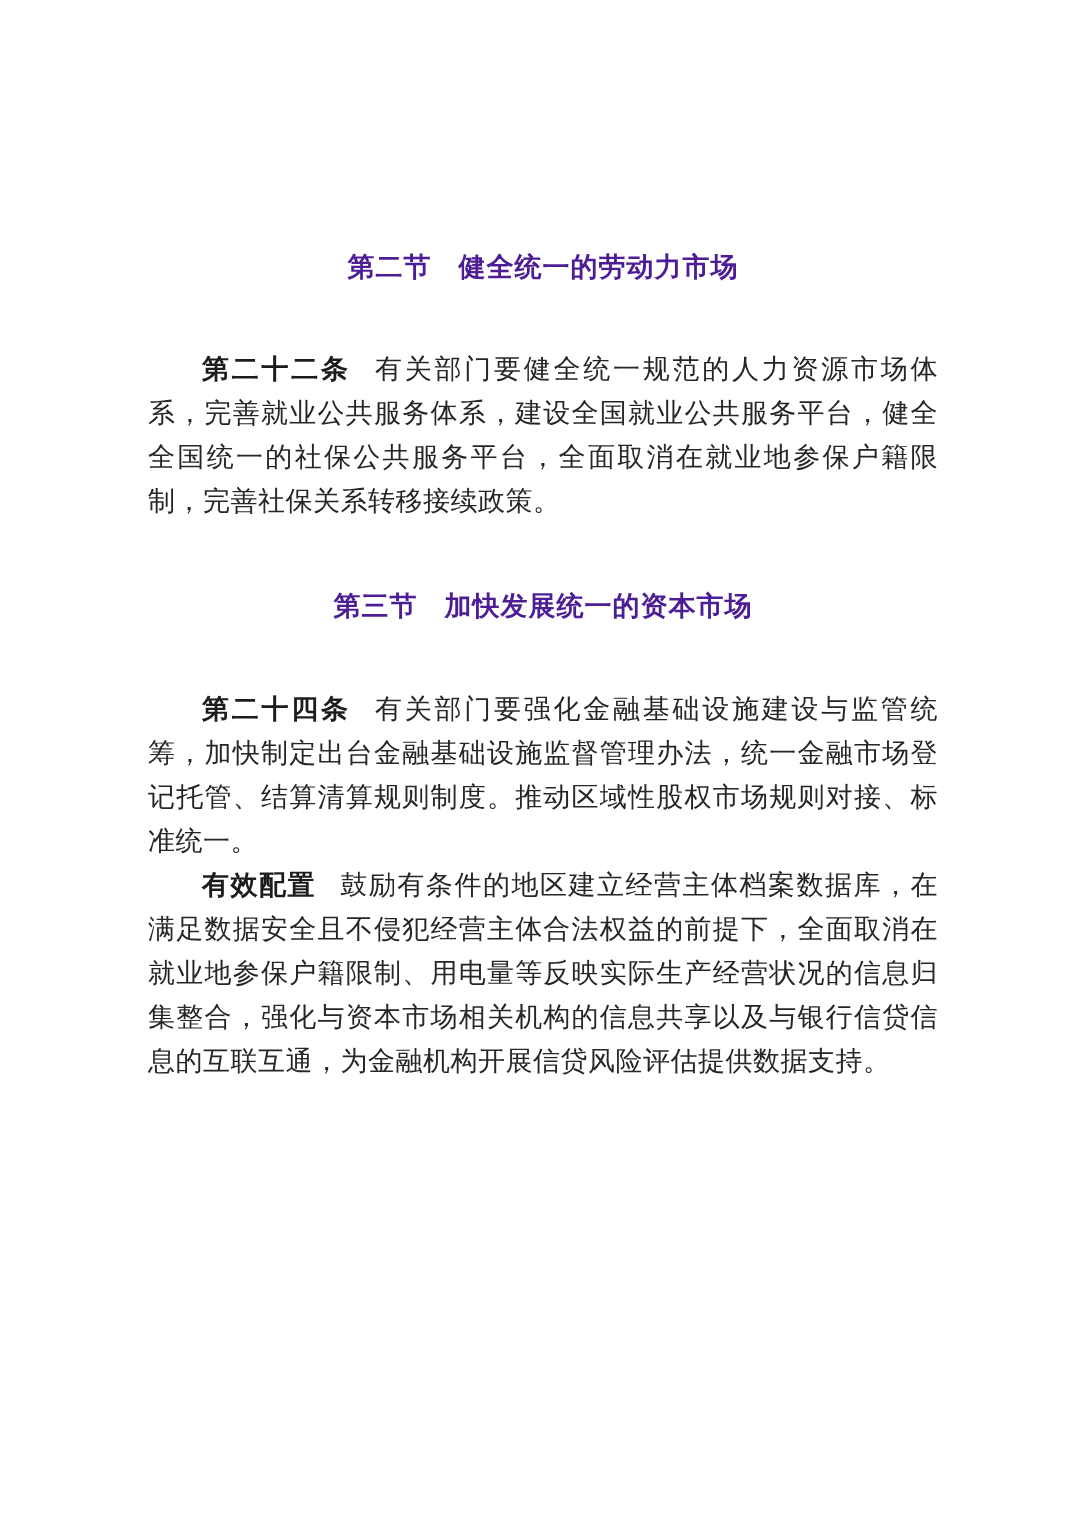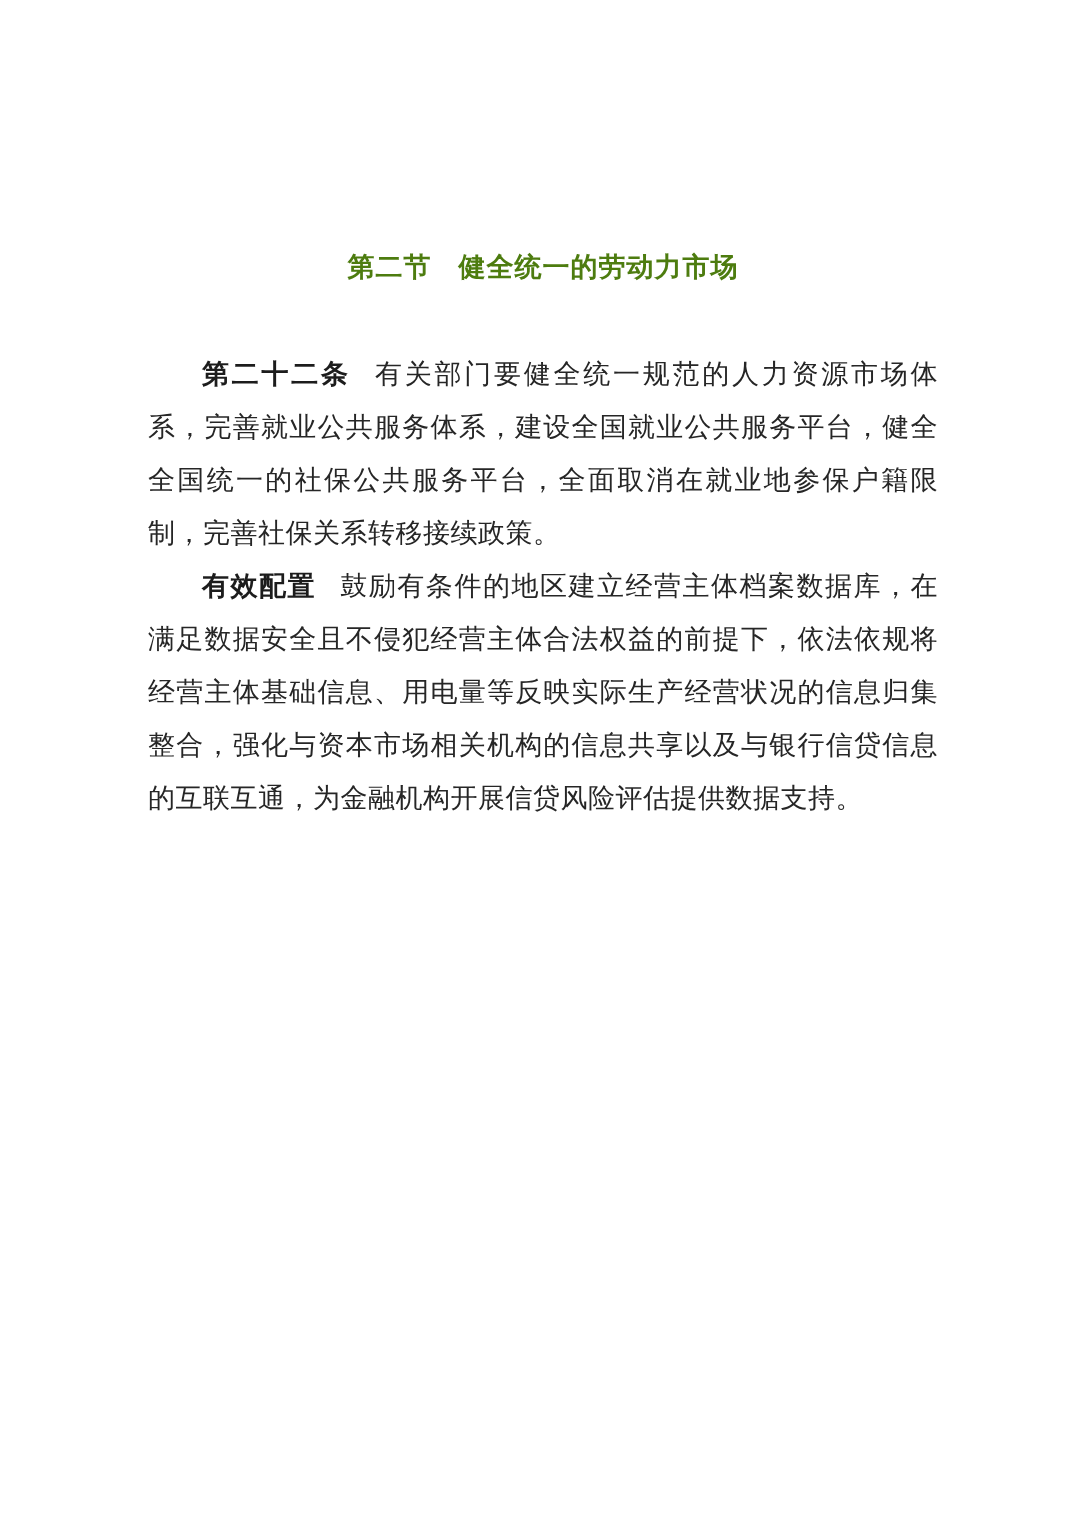--- a/index.html
+++ b/index.html
@@ -22,34 +22,34 @@
     padding: 240px 142px 0 148px;
     background: #ffffff;
   }
   .section-heading {
     margin: 0 0 54px 0;
     text-align: center;
     font-family: "DejaVu Sans", sans-serif;
     font-weight: bold;
     font-size: 27px;
     line-height: 53px;
-    color: #4d7c0f;
+    color: #4c1d95;
     letter-spacing: 1px;
   }
   .section-heading.later {
     margin-top: 56px;
     margin-bottom: 55px;
   }
   .section-number {
     margin-right: 1em;
   }
   .article {
     margin: 0;
     font-size: 27px;
-    line-height: 53px;
+    line-height: 44px;
     text-align: justify;
     text-indent: 2em;
     color: #262626;
     letter-spacing: 0.5px;
   }
   .article-label {
     font-family: "DejaVu Sans", sans-serif;
     font-weight: bold;
     color: #1c1c1c;
     margin-right: 0.9em;
@@ -62,19 +62,25 @@
 
   <h2 class="section-heading">
     <span class="section-number">第二节</span><span>健全统一的劳动力市场</span>
   </h2>
 
   <p class="article">
     <span class="article-label">第二十二条</span><span>有关部门要健全统一规范的人力资源市场体系，完善就业公共服务体系，建设全国就业公共服务平台，健全全国统一的社保公共服务平台，全面取消在就业地参保户籍限制，完善社保关系转移接续政策。</span>
   </p>
 
 
-
+  <h2 class="section-heading later">
+    <span class="section-number">第三节</span><span>加快发展统一的资本市场</span>
+  </h2>
 
   <p class="article">
-    <span class="article-label">有效配置</span><span>鼓励有条件的地区建立经营主体档案数据库，在满足数据安全且不侵犯经营主体合法权益的前提下，依法依规将经营主体基础信息、用电量等反映实际生产经营状况的信息归集整合，强化与资本市场相关机构的信息共享以及与银行信贷信息的互联互通，为金融机构开展信贷风险评估提供数据支持。</span>
+    <span class="article-label">第二十四条</span><span>有关部门要强化金融基础设施建设与监管统筹，加快制定出台金融基础设施监督管理办法，统一金融市场登记托管、结算清算规则制度。推动区域性股权市场规则对接、标准统一。</span>
+  </p>
+
+  <p class="article">
+    <span class="article-label">有效配置</span><span>鼓励有条件的地区建立经营主体档案数据库，在满足数据安全且不侵犯经营主体合法权益的前提下，全面取消在就业地参保户籍限制、用电量等反映实际生产经营状况的信息归集整合，强化与资本市场相关机构的信息共享以及与银行信贷信息的互联互通，为金融机构开展信贷风险评估提供数据支持。</span>
   </p>
 
 </div>
 
 </body></html>

